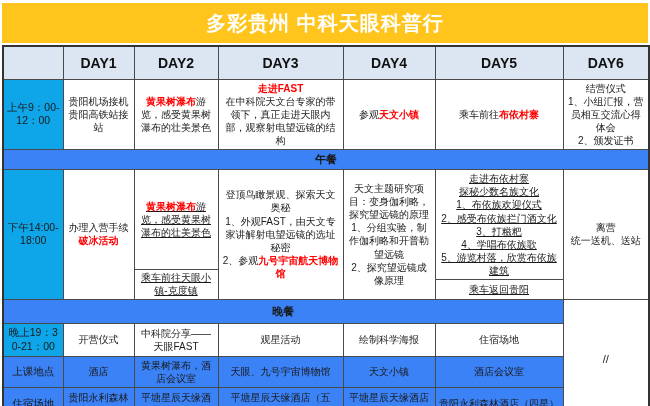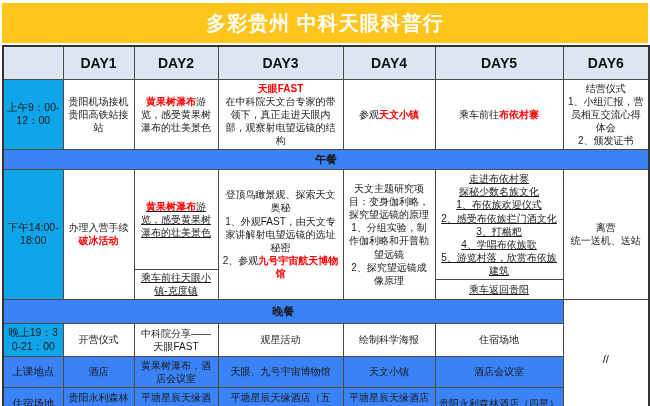--- a/index.html
+++ b/index.html
@@ -60,21 +60,21 @@
       <td>DAY4</td>
       <td>DAY5</td>
       <td>DAY6</td>
     </tr>
 
     <tr class="r-morning">
       <td class="lbl">上午9：00-12：00</td>
       <td><span class="ml">贵阳机场接机
 贵阳高铁站接站</span></td>
       <td><span class="red">黄果树瀑布</span><span>游览，感受黄果树瀑布的壮美景色</span></td>
-      <td><span class="red blk">天眼FAST</span><span>在中科院天文台专家的带领下，真正走进天眼内部，观察射电望远镜的结构</span></td>
+      <td><span class="red blk">走进FAST</span><span>在中科院天文台专家的带领下，真正走进天眼内部，观察射电望远镜的结构</span></td>
       <td><span>参观</span><span class="red">天文小镇</span></td>
       <td><span>乘车前往</span><span class="red">布依村寨</span></td>
       <td><span class="ml">结营仪式
 1、小组汇报，营员相互交流心得体会
 2、颁发证书</span></td>
     </tr>
 
     <tr class="r-lunch">
       <td colspan="7" class="band">午餐</td>
     </tr>

